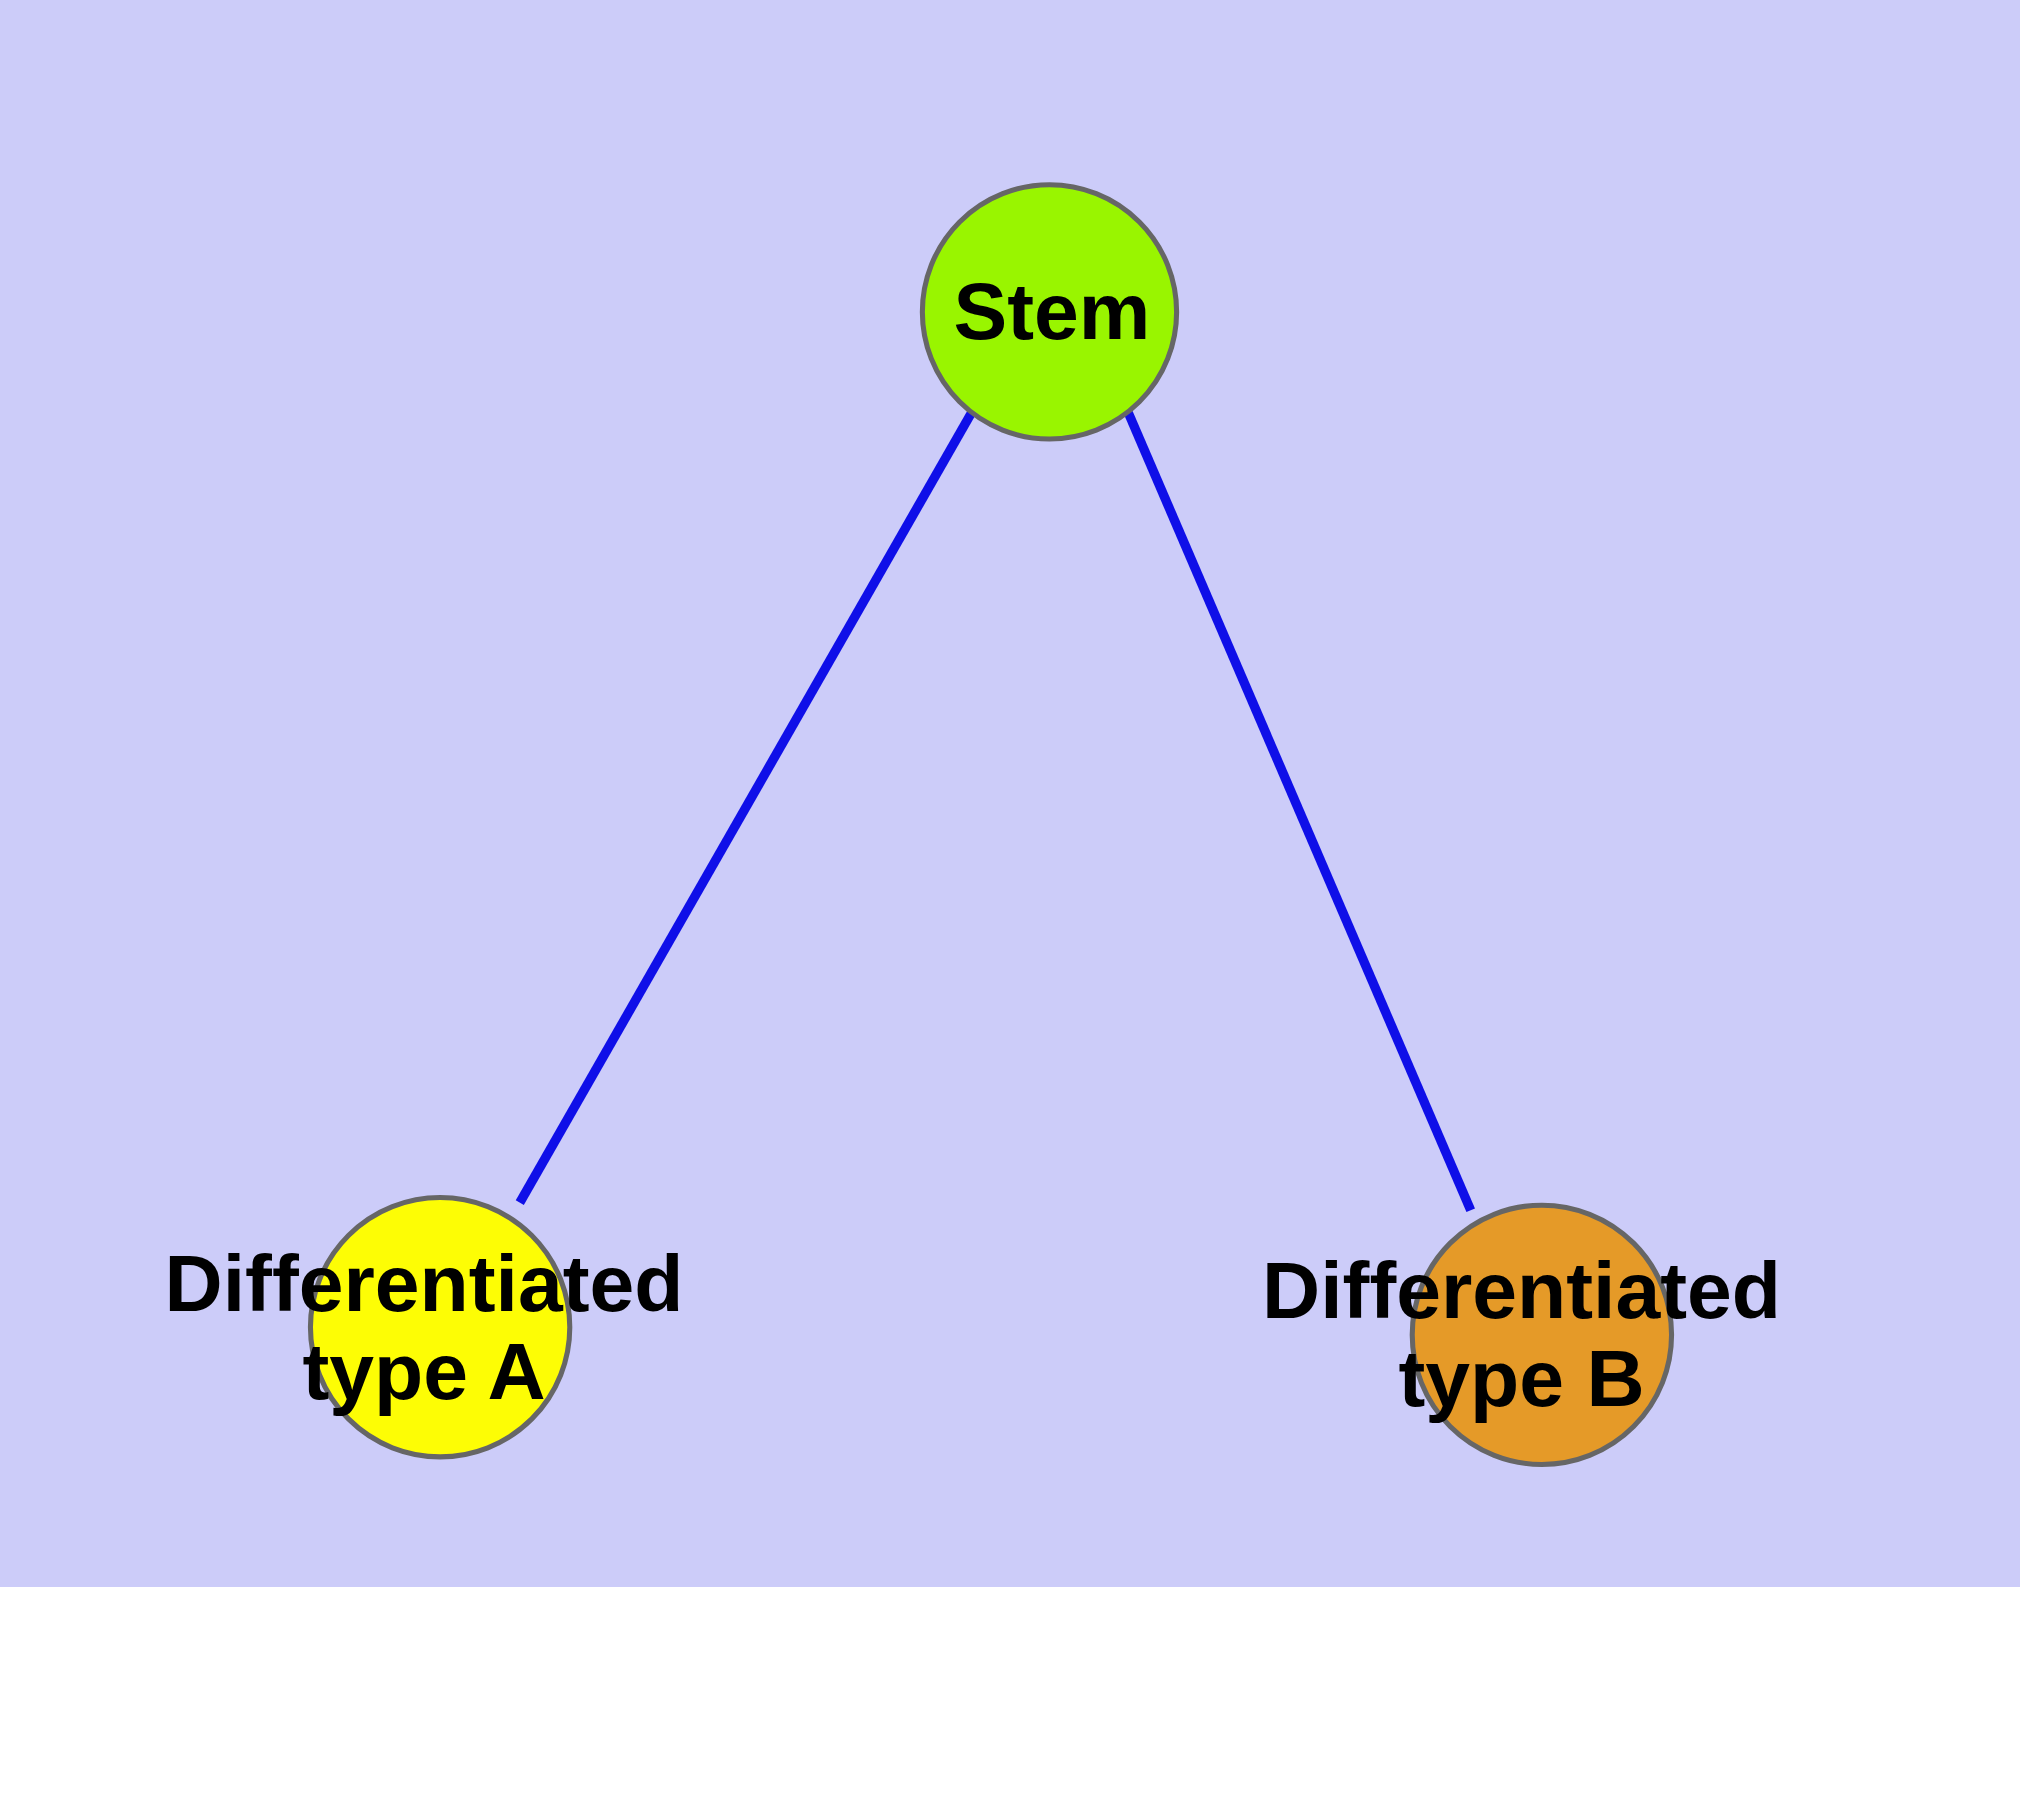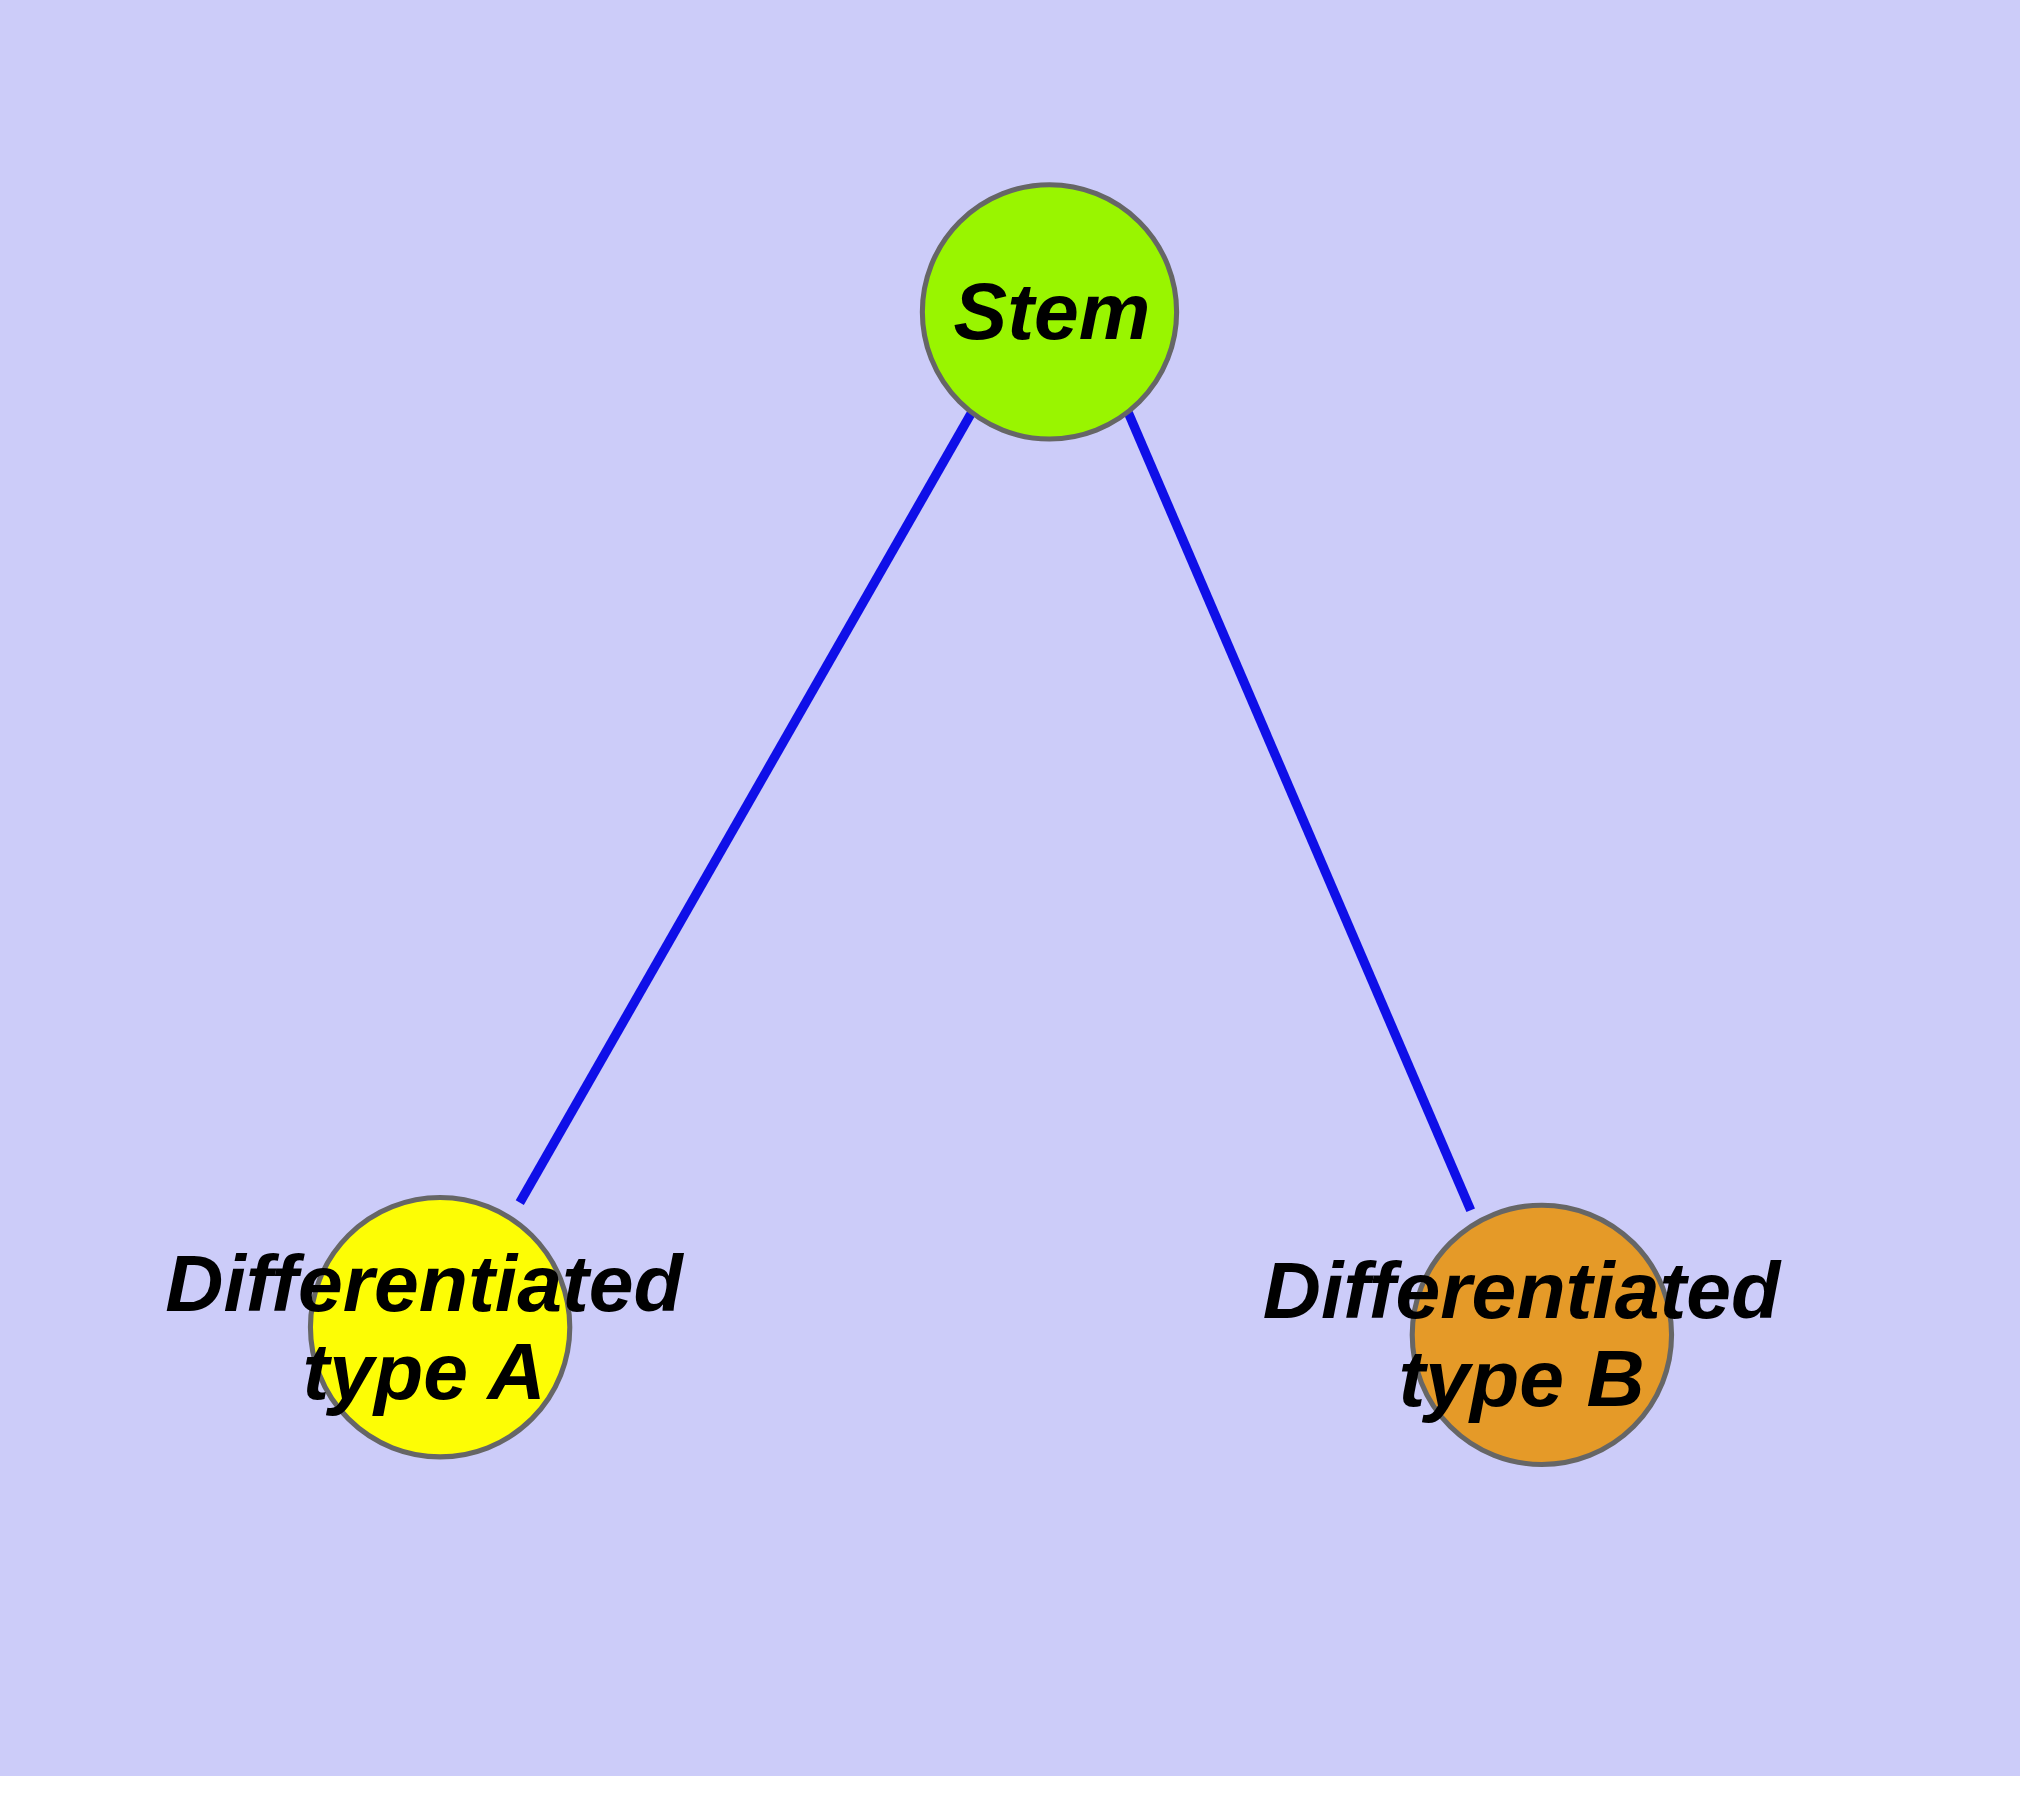--- a/index.html
+++ b/index.html
@@ -4,25 +4,24 @@
 <title>Cell differentiation graph</title>
 <style>
   html, body {
     margin: 0;
     padding: 0;
     background: #ffffff;
   }
   #canvas {
     position: relative;
     width: 2021px;
-    height: 1776px;
+    height: 1587px;
     overflow: hidden;
     background: #ffffff;
     font-family: "Liberation Sans", "DejaVu Sans", sans-serif;
-    font-style: italic;
   }
   #graph-svg {
     position: absolute;
     left: 0;
     top: 0;
     width: 2021px;
     height: 1812px;
     display: block;
   }
   .node-label {

